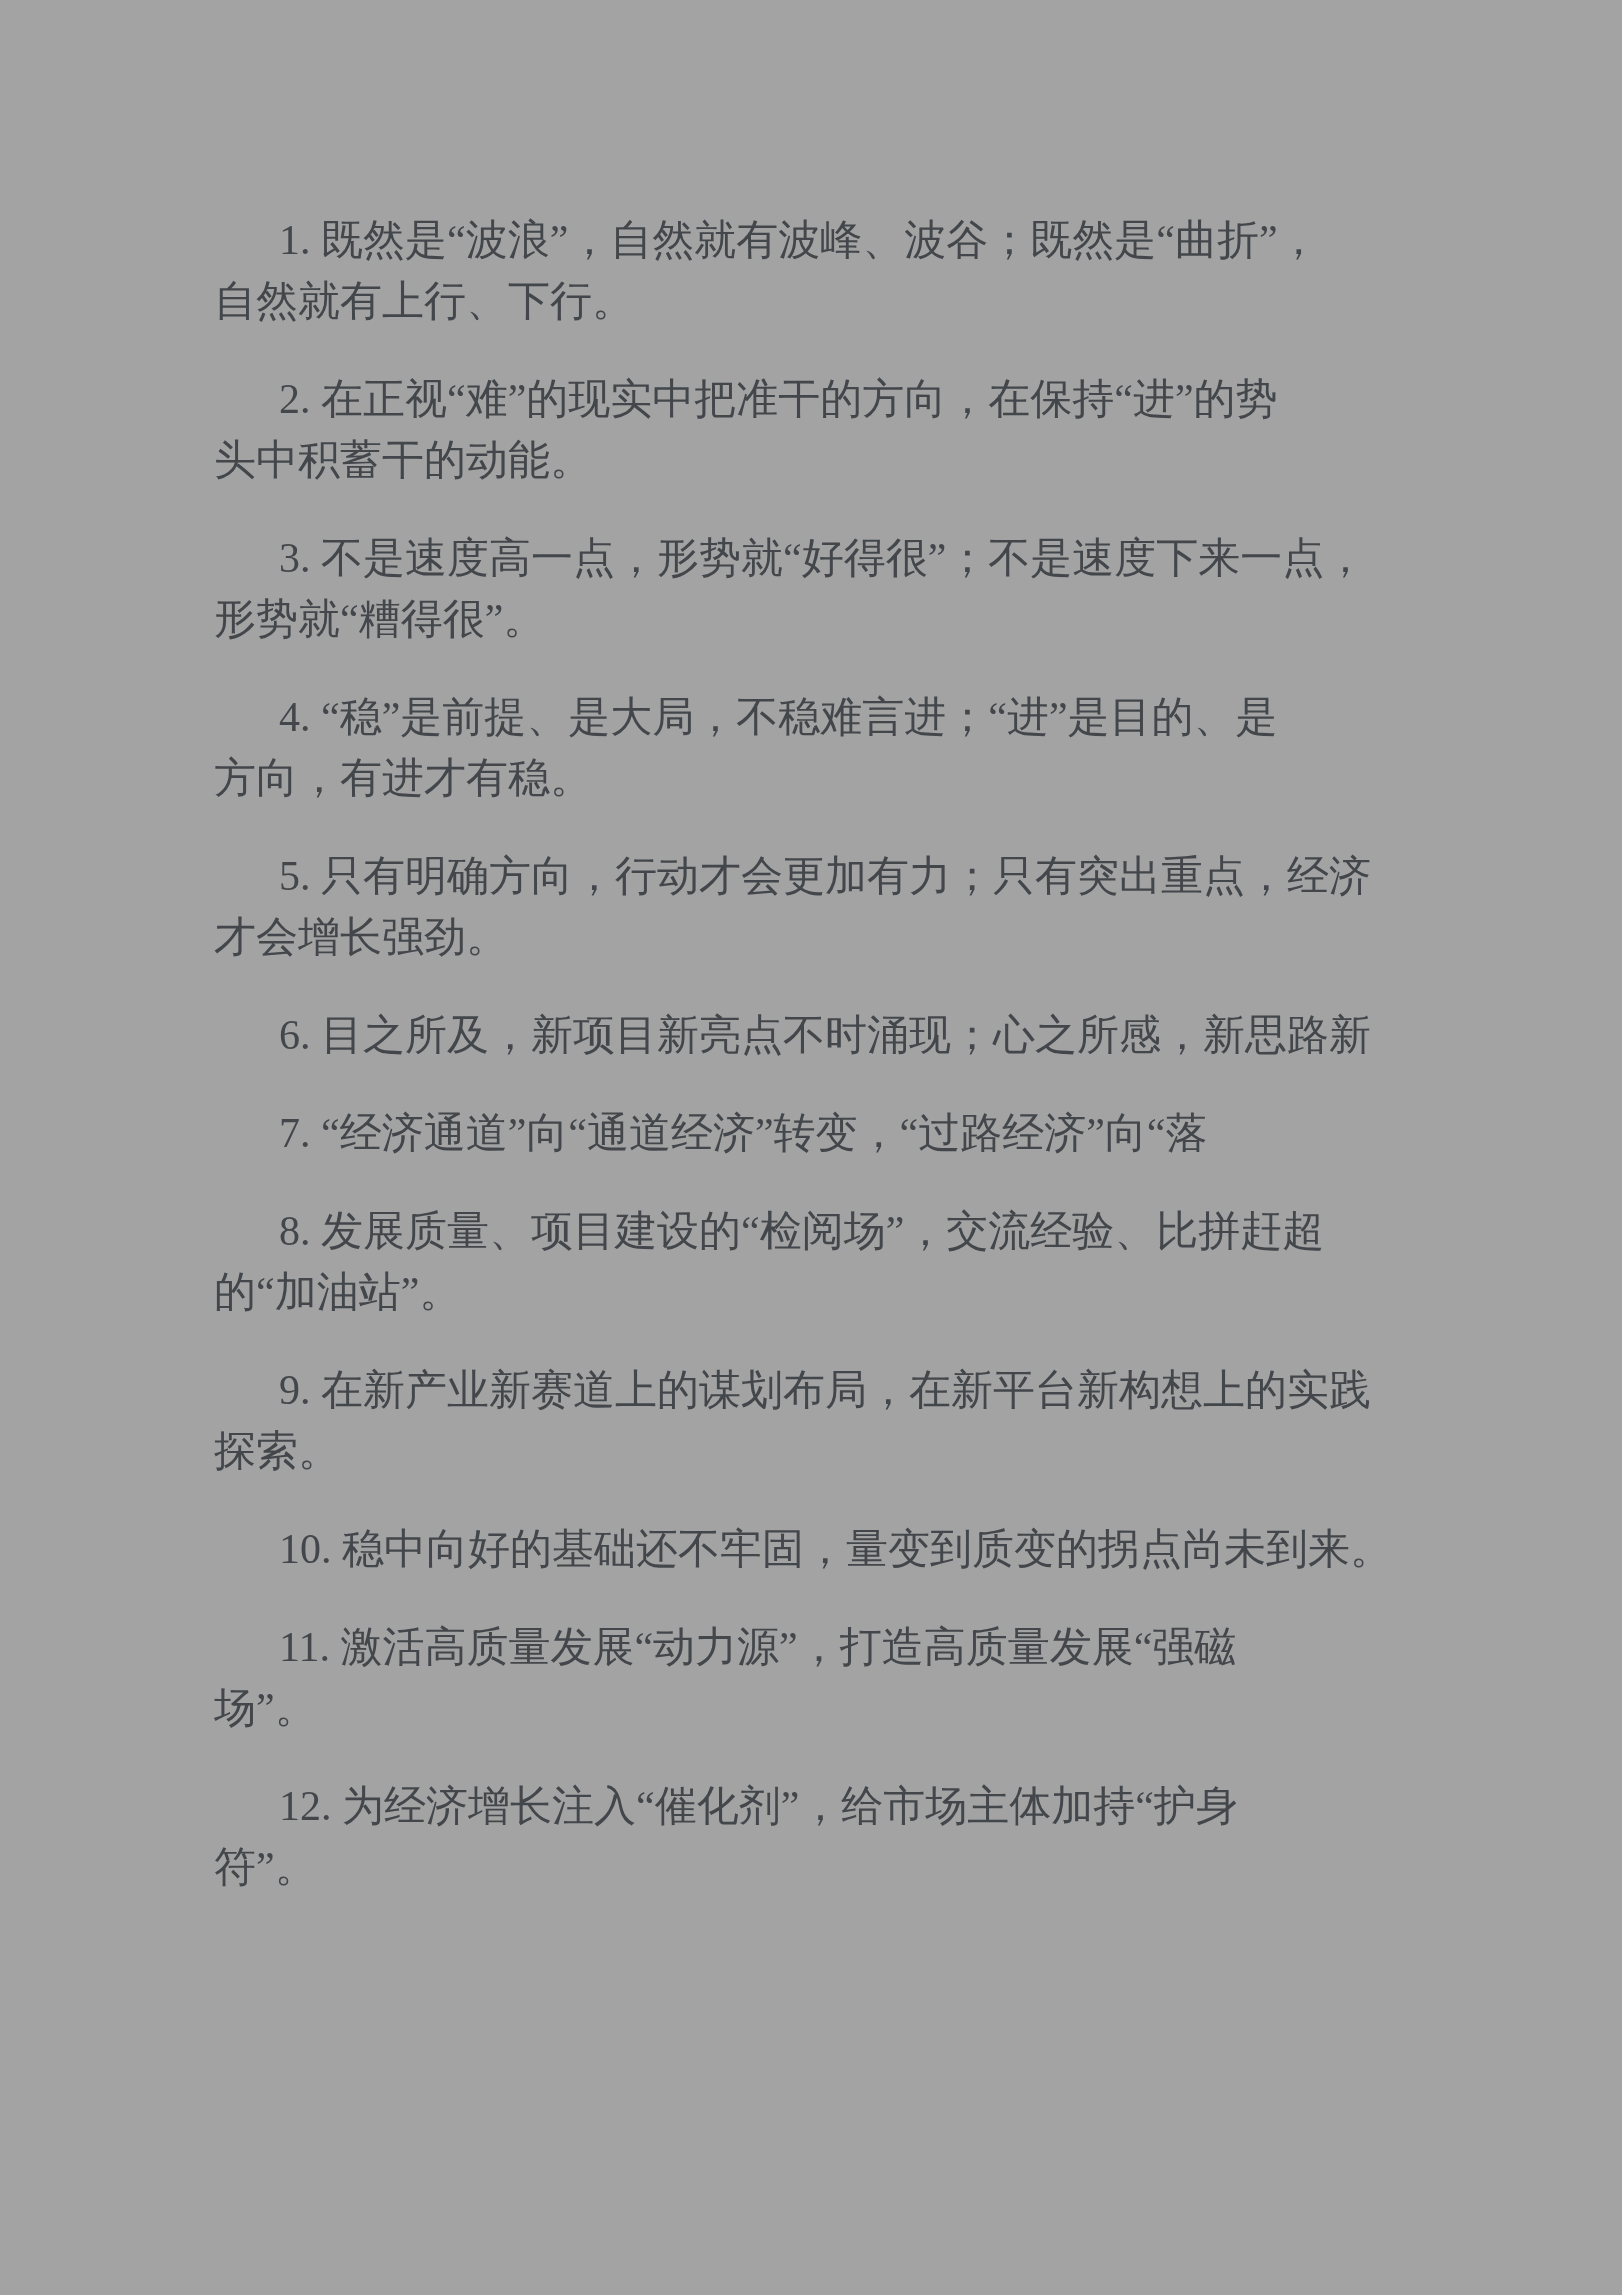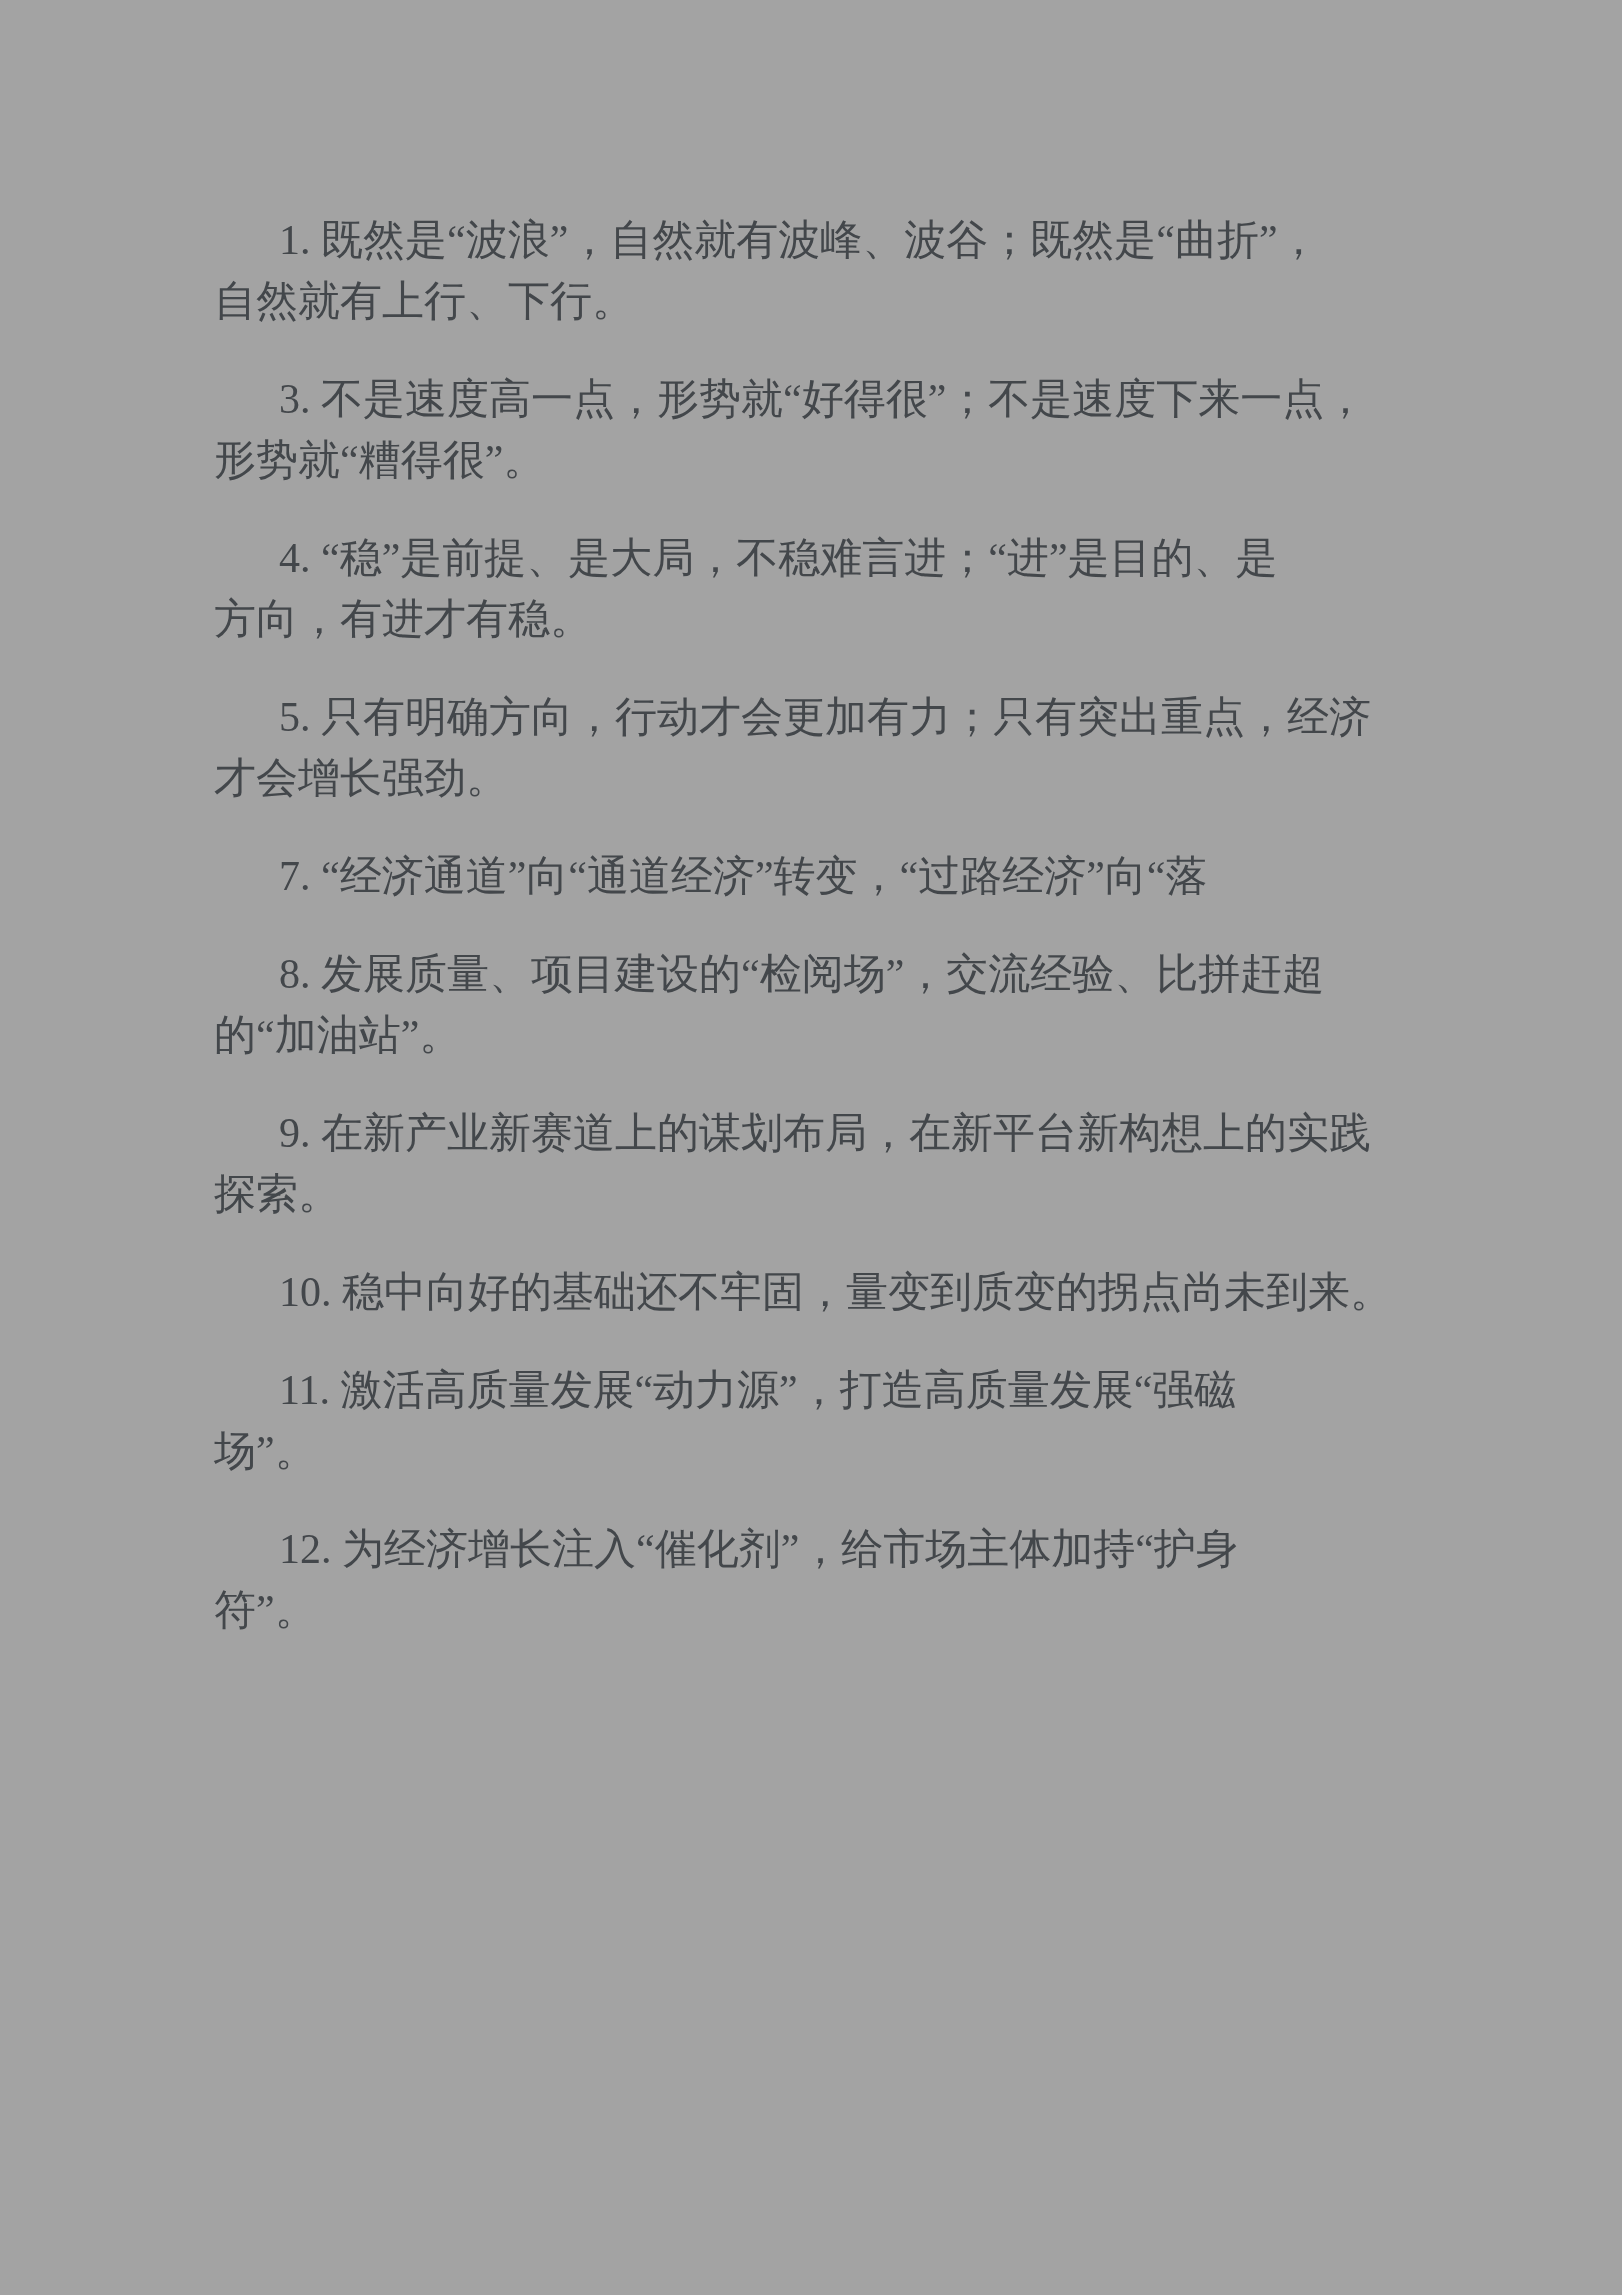--- a/index.html
+++ b/index.html
@@ -40,37 +40,42 @@
 <body>
 
 <div class="page">
   <div class="doc">
 
     <div class="para">
       <div class="line first">1. 既然是“波浪”，自然就有波峰、波谷；既然是“曲折”，</div>
       <div class="line">自然就有上行、下行。</div>
     </div>
 
+    <div class="para">
+      <div class="line first">2. 在正视“难”的现实中把准干的方向，在保持“进”的势</div>
+      <div class="line">头中积蓄干的动能。</div>
+    </div>
 
     <div class="para">
       <div class="line first">3. 不是速度高一点，形势就“好得很”；不是速度下来一点，</div>
       <div class="line">形势就“糟得很”。</div>
     </div>
 
     <div class="para">
       <div class="line first">4. “稳”是前提、是大局，不稳难言进；“进”是目的、是</div>
       <div class="line">方向，有进才有稳。</div>
     </div>
 
     <div class="para">
       <div class="line first">5. 只有明确方向，行动才会更加有力；只有突出重点，经济</div>
       <div class="line">才会增长强劲。</div>
     </div>
 
     <div class="para">
+      <div class="line first">6. 目之所及，新项目新亮点不时涌现；心之所感，新思路新</div>
     </div>
 
     <div class="para">
       <div class="line first">7. “经济通道”向“通道经济”转变，“过路经济”向“落</div>
     </div>
 
     <div class="para">
       <div class="line first">8. 发展质量、项目建设的“检阅场”，交流经验、比拼赶超</div>
       <div class="line">的“加油站”。</div>
     </div>

